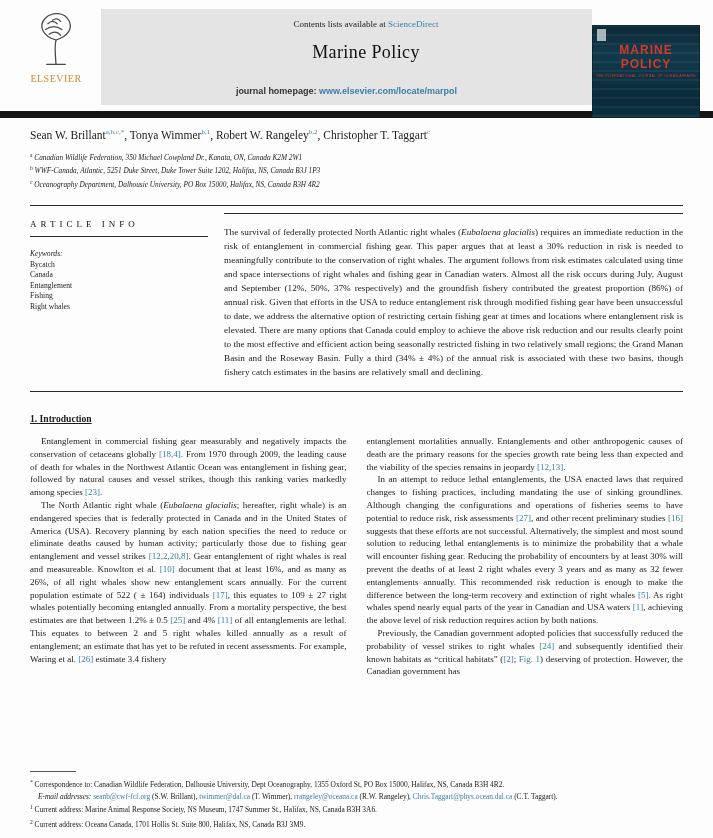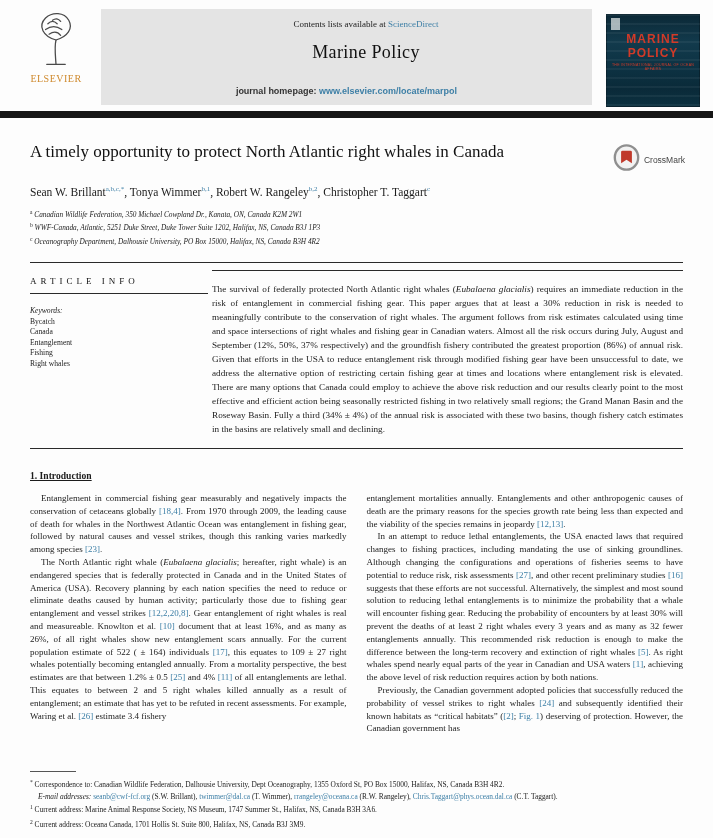--- a/index.html
+++ b/index.html
@@ -9,21 +9,21 @@
   
   .header-row{position:relative;height:96px;margin:9px 13px 0 13px;}
   .header-box{position:absolute;left:88px;right:108px;top:0;bottom:0;background:#e4e4e4;text-align:center;padding-left:39px;}
   .contents-line{margin-top:10px;font-size:9px;color:#222;}
   .journal-title{margin-top:13px;font-size:18px;letter-spacing:.4px;color:#111;}
   .homepage-line{position:absolute;bottom:9px;left:0;right:0;font-size:9px;
                  font-family:"Liberation Sans",sans-serif;font-weight:bold;color:#333;}
   .lnk{color:#3d7fa6;text-decoration:none;cursor:pointer;}
   .elsevier{position:absolute;left:3px;top:2px;width:80px;text-align:center;}
   .els-text{font-size:10px;letter-spacing:.5px;color:#cf8a2e;margin-top:0px;}
-  .cover{position:absolute;right:0;top:5px;width:94px;height:93px;
+  .cover{position:absolute;right:0;top:16px;width:108px;height:93px;
          background:linear-gradient(180deg,#0b2836 0%,#123a4c 30%,#0d3344 55%,#0a2a39 80%,#0c3140 100%);
          box-shadow:inset 0 0 0 1px #09222e;overflow:hidden;}
   .cover:before{content:"";position:absolute;inset:0;
          background:repeating-linear-gradient(180deg,rgba(255,255,255,.05) 0 2px,rgba(0,0,0,0) 2px 9px);}
   .cover-mark{position:absolute;left:5px;top:4px;width:9px;height:12px;background:#cfd8da;opacity:.8;}
   .cover-title{position:absolute;top:18px;left:0;right:0;text-align:center;
          font-family:"Liberation Sans",sans-serif;font-weight:bold;font-size:12px;line-height:14px;
          color:#d23a28;letter-spacing:1px;}
   .cover-sub{position:absolute;top:49px;left:0;right:0;text-align:center;
          font-family:"Liberation Sans",sans-serif;font-size:3.5px;color:#d23a28;letter-spacing:.3px;}
@@ -34,21 +34,21 @@
   .article-title{font-size:17px;font-weight:normal;margin:0;color:#111;}
   .crossmark{display:flex;align-items:center;gap:4px;margin-top:2px;flex:0 0 auto;}
   .crossmark-text{font-size:8.5px;font-family:"Liberation Sans",sans-serif;color:#444;}
   .authors{margin:10px 30px 0;font-size:11.5px;}
   .authors sup{font-size:7px;color:#3d7fa6;}
   .affils{margin:9px 30px 0;font-size:7.3px;font-style:italic;line-height:10px;color:#222;}
   .affils sup{font-style:normal;font-size:5.5px;}
   .rule{border:0;border-top:1px solid #2a2a2a;margin:15px 30px 0;}
 
   
-  .ia-grid{display:grid;grid-template-columns:178px 1fr;column-gap:4px;margin:0 30px;}
+  .ia-grid{display:grid;grid-template-columns:178px 1fr;column-gap:16px;margin:0 30px;}
   .sec-head{margin-top:13px;font-size:9px;letter-spacing:4px;color:#111;}
   .sec-underline{border:0;border-top:1px solid #2a2a2a;margin:7px 0 0;}
   .kw{margin-top:12px;font-size:7.6px;line-height:10.6px;}
   .kw-label{font-style:italic;}
   .abstract-text{margin-top:11px;font-size:9.2px;line-height:14px;text-align:justify;}
   .end-rule{border:0;border-top:1px solid #2a2a2a;margin:12px 30px 0;}
 
   
   .intro-head{margin:21px 30px 0;font-size:9.6px;font-weight:bold;text-decoration:underline;}
   .bodycols{display:grid;grid-template-columns:1fr 1fr;column-gap:20px;margin:11px 30px 12px;
@@ -92,32 +92,20 @@
 
     <div class="cover">
       <div class="cover-mark"></div>
       <div class="cover-title"><span>MARINE</span><br><span>POLICY</span></div>
       <div class="cover-sub">THE INTERNATIONAL JOURNAL OF OCEAN AFFAIRS</div>
     </div>
   </div>
 
   <div class="black-bar"></div>
 
-  <div class="title-row">
-    <h1 class="article-title">A timely opportunity to protect North Atlantic right whales in Canada</h1>
-    <div class="crossmark">
-      <span>
-        <svg width="27" height="27" viewBox="0 0 30 30">
-          <ellipse cx="15" cy="15" rx="13" ry="13.5" fill="#f2f2f2" stroke="#8f8f8f" stroke-width="2.6"></ellipse>
-          <path d="M10.5 7.5 h9 a1.5 1.5 0 0 1 1.5 1.5 v12.5 l-6 -4 -6 4 V9 a1.5 1.5 0 0 1 1.5 -1.5 z" fill="#c0392b"></path>
-        </svg>
-      </span>
-      <span class="crossmark-text">CrossMark</span>
-    </div>
-  </div>
 
   <div class="authors">
     <span class="author"><span>Sean W. Brillant</span><sup>a,b,c,*</sup><span>, </span></span><span class="author"><span>Tonya Wimmer</span><sup>b,1</sup><span>, </span></span><span class="author"><span>Robert W. Rangeley</span><sup>b,2</sup><span>, </span></span><span class="author"><span>Christopher T. Taggart</span><sup>c</sup></span>
   </div>
 
   <div class="affils">
     <div><sup>a</sup> <span>Canadian Wildlife Federation, 350 Michael Cowpland Dr., Kanata, ON, Canada K2M 2W1</span></div>
     <div><sup>b</sup> <span>WWF-Canada, Atlantic, 5251 Duke Street, Duke Tower Suite 1202, Halifax, NS, Canada B3J 1P3</span></div>
     <div><sup>c</sup> <span>Oceanography Department, Dalhousie University, PO Box 15000, Halifax, NS, Canada B3H 4R2</span></div>
   </div>

